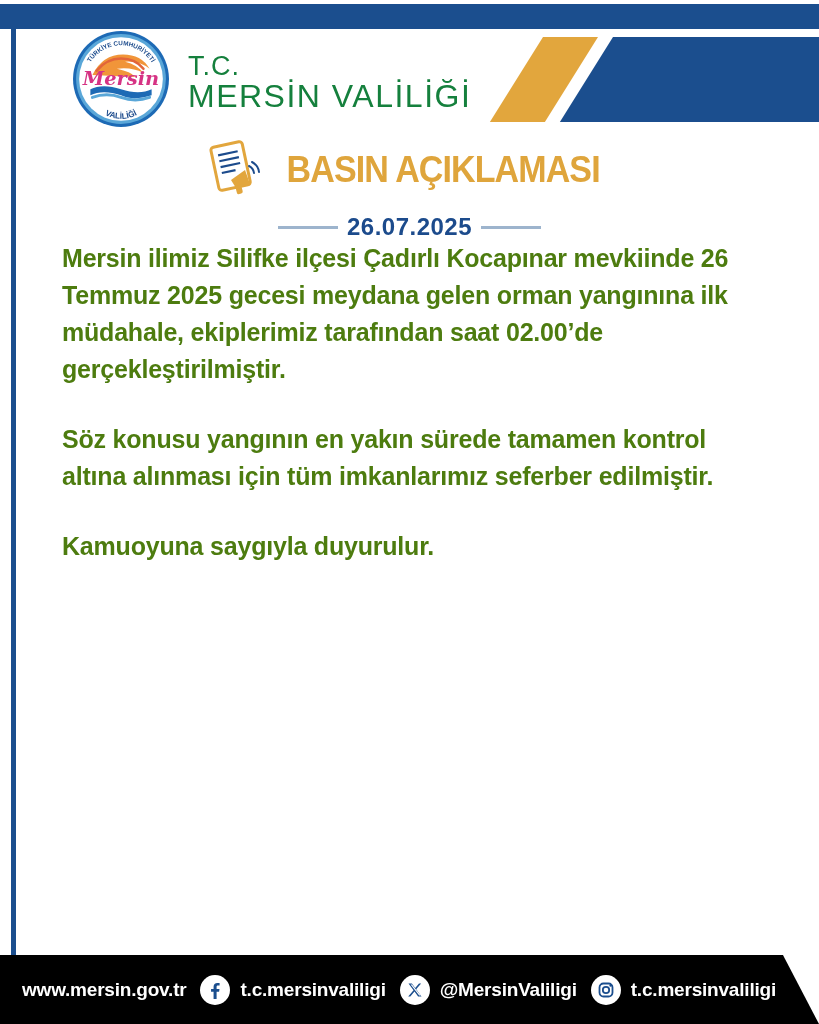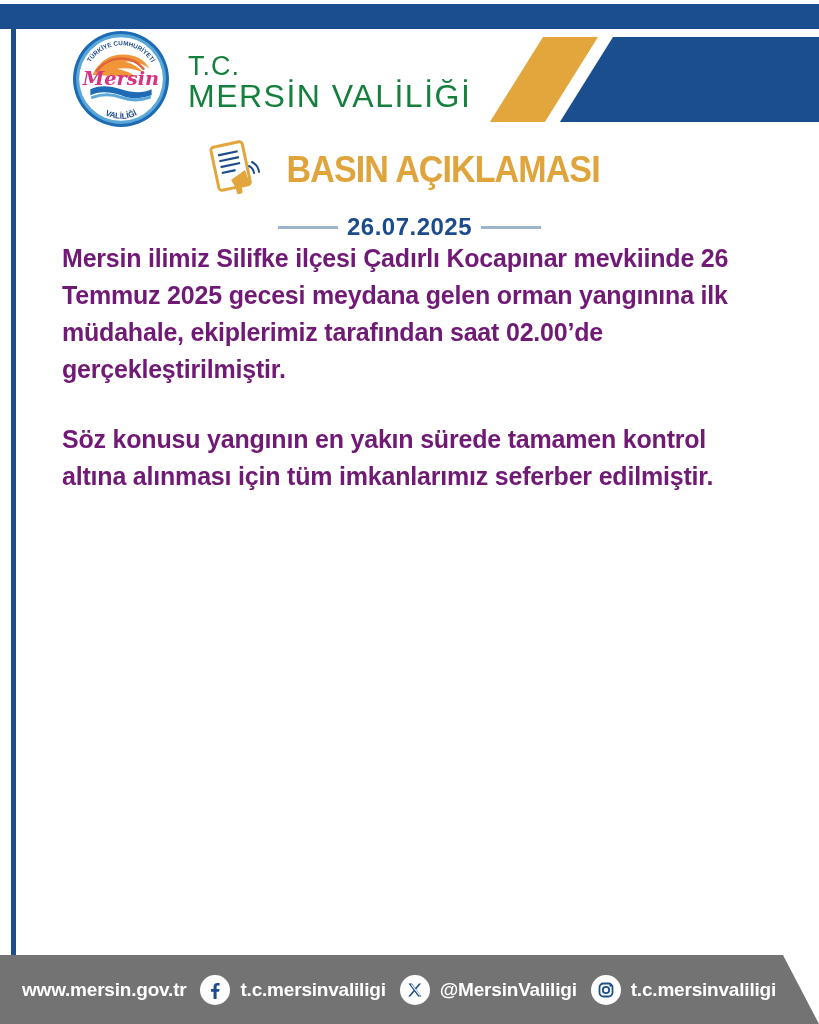--- a/index.html
+++ b/index.html
@@ -36,26 +36,26 @@
   }
   .date-row{
     position:absolute;left:0;top:200px;width:100%;
     display:flex;justify-content:center;align-items:center;gap:9px;margin-top:13px;
   }
   .date-line{width:60px;height:3px;background:#9db4cd;}
   .date-text{color:#1c4b8c;font-size:24px;font-weight:bold;letter-spacing:0.5px;}
   
   .body-text{position:absolute;left:62px;top:240px;width:712px;}
   .body-text p{
-    margin:0 0 33px 0;color:#701a75;font-size:25px;font-weight:bold;
+    margin:0 0 33px 0;color:#4d7c0f;font-size:25px;font-weight:bold;
     line-height:37px;letter-spacing:-0.2px;
   }
   
   .footer{
-    position:absolute;left:0;bottom:0;width:100%;height:69px;background:#737373;
+    position:absolute;left:0;bottom:0;width:100%;height:69px;background:#000000;
     clip-path:polygon(0 0, 95.6% 0, 100% 100%, 0 100%);
     display:flex;align-items:center;padding-left:22px;box-sizing:border-box;gap:10px;
     color:#ffffff;font-size:19px;font-weight:600;letter-spacing:-0.2px;
   }
   .footer .soc-icon{width:30px;height:30px;flex:0 0 auto;margin-left:4px;}
   .footer a{color:#ffffff;text-decoration:none;white-space:nowrap;}
 </style>
 </head>
 <body>
 
@@ -112,20 +112,21 @@
 
   <div class="date-row">
     <div class="date-line"></div>
     <div class="date-text">26.07.2025</div>
     <div class="date-line"></div>
   </div>
 
   <div class="body-text">
     <p>Mersin ilimiz Silifke ilçesi Çadırlı Kocapınar mevkiinde 26 Temmuz 2025 gecesi meydana gelen orman yangınına ilk müdahale, ekiplerimiz tarafından saat 02.00’de gerçekleştirilmiştir.</p>
     <p>Söz konusu yangının en yakın sürede tamamen kontrol altına alınması için tüm imkanlarımız seferber edilmiştir.</p>
+    <p>Kamuoyuna saygıyla duyurulur.</p>
   </div>
 
   <div class="footer">
     <a href="#">www.mersin.gov.tr</a>
 
     <svg class="soc-icon" viewBox="0 0 30 30">
       <circle cx="15" cy="15" r="15" fill="#ffffff"></circle>
       <path d="M16.6 24 v-7.2 h2.5 l0.4-2.9 h-2.9 v-1.9 c0-0.85 0.23-1.43 1.45-1.43 h1.55 V8 c-0.27-0.04-1.19-0.12-2.26-0.12 c-2.24 0-3.77 1.37-3.77 3.88 v2.15 h-2.52 v2.9 h2.52 V24 Z" fill="#1b4e8e"></path>
     </svg>
     <a href="#">t.c.mersinvaliligi</a>

